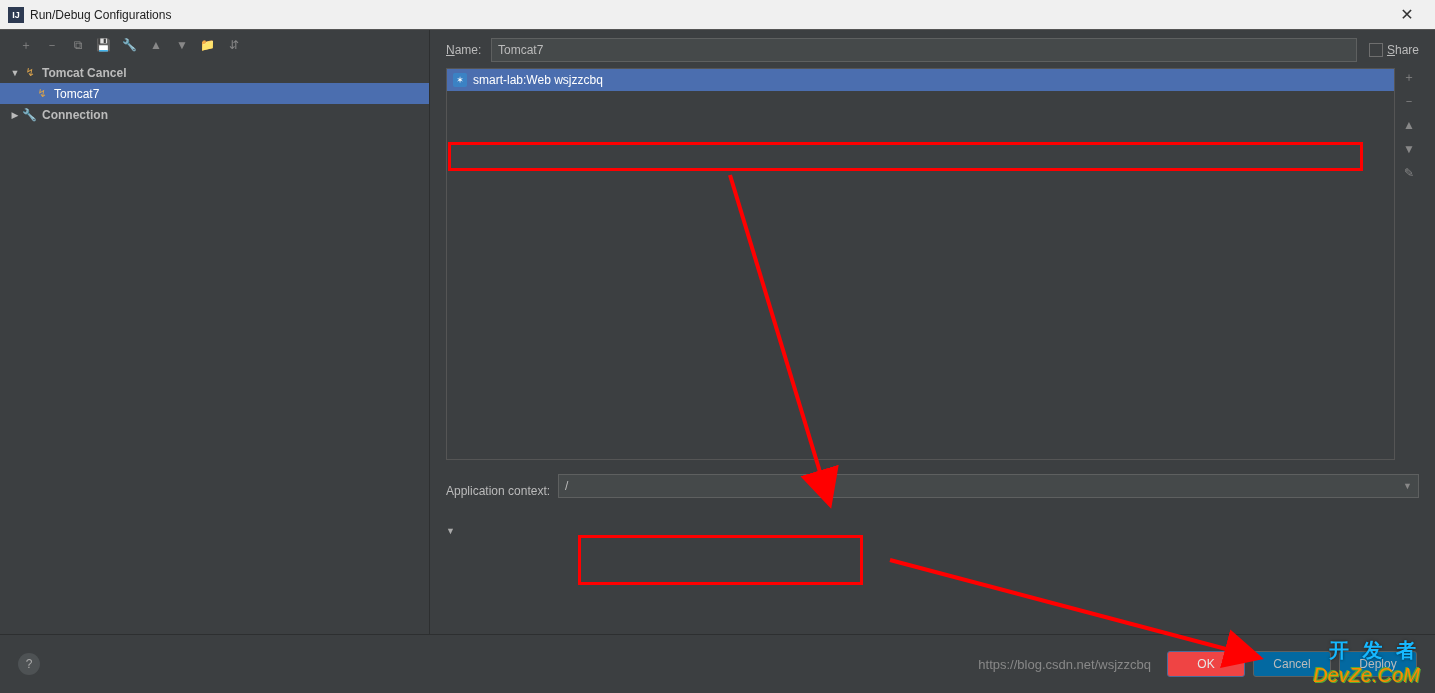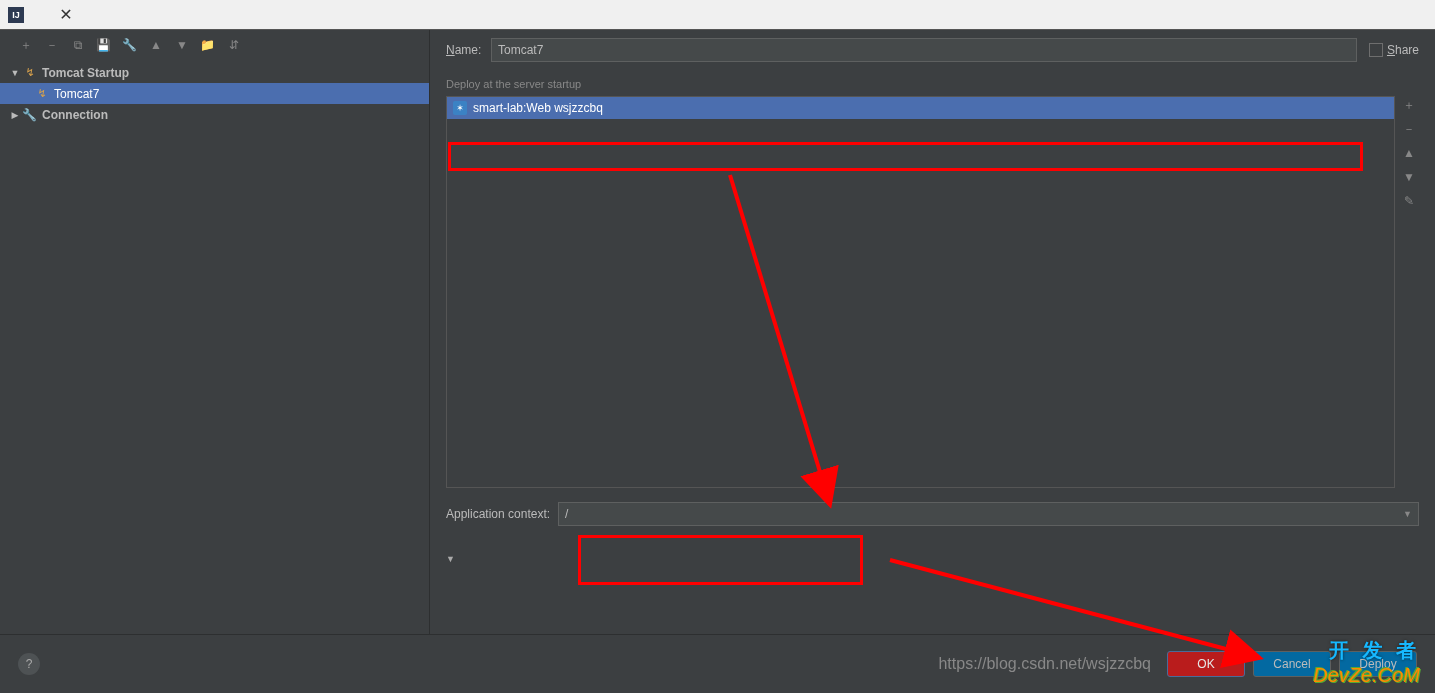--- a/index.html
+++ b/index.html
@@ -1,20 +1,20 @@
 <!DOCTYPE html>
 <html><head>
 <meta charset="utf-8">
 <style>
 * { margin: 0; padding: 0; box-sizing: border-box; font-family: "Segoe UI", Arial, sans-serif; font-size: 12px; }
 body { background: #3c3f41; color: #bbbbbb; width: 1435px; height: 693px; overflow: hidden; position: relative; }
 
 
 .title-bar { height: 30px; background: #f0f0f0; color: #000; display: flex; align-items: center; padding: 0 8px; border-bottom: 1px solid #555; }
-.title-bar .app-icon { width: 16px; height: 16px; background: #2d3a52; margin-right: 22px; display: inline-flex; align-items: center; justify-content: center; color: #fff; font-size: 9px; font-weight: bold; }
+.title-bar .app-icon { width: 16px; height: 16px; background: #2d3a52; margin-right: 6px; display: inline-flex; align-items: center; justify-content: center; color: #fff; font-size: 9px; font-weight: bold; }
 .title-bar .title-text { flex: 1; color: #222; font-size: 12px; }
 .title-bar .close-btn { width: 40px; height: 30px; display: flex; align-items: center; justify-content: center; font-size: 16px; color: #333; cursor: pointer; }
 
 
 .main-area { display: flex; height: 604px; background: #3c3f41; }
 .sidebar { width: 430px; border-right: 1px solid #2d2f30; display: flex; flex-direction: column; }
 .content { flex: 1; display: flex; flex-direction: column; padding: 0; }
 
 
 .toolbar { height: 30px; display: flex; align-items: center; padding: 0 18px; gap: 10px; color: #888; }
@@ -47,54 +47,55 @@
 
 
 .section-label { padding: 10px 16px 6px 16px; color: #888; font-size: 11px; }
 .deploy-area { display: flex; margin: 0 16px; }
 .deploy-list { flex: 1; border: 1px solid #555; height: 392px; background: #3c3f41; position: relative; }
 .deploy-item { height: 22px; background: #4b6eaf; color: #fff; display: flex; align-items: center; padding: 0 6px; }
 .deploy-item .art-icon { width: 14px; height: 14px; background: #3b82c4; border-radius: 2px; margin-right: 6px; display:flex; align-items:center; justify-content:center; color:#fff; font-size:9px; }
 .deploy-side { width: 20px; display: flex; flex-direction: column; align-items: center; padding-top: 0; margin-left: 4px; color: #888; gap: 6px; }
 .deploy-side .side-btn { width: 16px; height: 18px; display: flex; align-items: center; justify-content: center; cursor: pointer; }
 
-.context-row { display: flex; align-items: center; margin: 14px 16px 0 16px; }
+.context-row { display: flex; align-items: flex-end; margin: 14px 16px 0 16px; }
 .context-row .lbl { margin-right: 8px; }
 .combo { flex: 1; height: 24px; background: #45494a; border: 1px solid #5e6060; color: #bbb; padding: 0 6px; display:flex; align-items:center; position: relative; }
 .combo .caret { position: absolute; right: 6px; color: #888; font-size: 9px; }
 
 .before-launch { display: flex; align-items: center; margin: 28px 16px 0 16px; color: #aaa; }
 .before-launch .arrow { margin-right: 6px; font-size: 9px; }
 
 
 .bottom-bar { height: 59px; border-top: 1px solid #2d2f30; display: flex; align-items: center; padding: 0 18px; }
 .help-btn { width: 22px; height: 22px; border-radius: 11px; background: #4e5254; color: #aaa; display: flex; align-items: center; justify-content: center; cursor: pointer; }
 .bottom-right { margin-left: auto; display: flex; gap: 8px; align-items: center; }
 .btn { width: 78px; height: 26px; border: 1px solid #5e6060; background: #0369a1; color: #bbb; display: flex; align-items: center; justify-content: center; cursor: pointer; border-radius: 3px; }
-.btn.primary { background: #b91c1c; border-color: #4a6b99; color: #e6e6e6; }
-.blog-url { color: #888; font-size: 16px; margin-right: 8px; }
+.btn.primary { background: #ef4444; border-color: #4a6b99; color: #e6e6e6; }
+.blog-url { color: #888; font-size: 13px; margin-right: 8px; }
 
 
 .hl { position: absolute; border: 3px solid #ff0000; pointer-events: none; }
 .hl1 { left: 448px; top: 142px; width: 915px; height: 29px; }
 .hl2 { left: 578px; top: 535px; width: 285px; height: 50px; }
 
 
 .arrow-svg { position: absolute; left: 0; top: 0; width: 1435px; height: 693px; pointer-events: none; }
 
 
 .watermark { position: absolute; right: 15px; bottom: 6px; text-align: right; pointer-events: none; }
 .watermark .l1 { color: #16b8ff; font-size: 20px; font-weight: bold; letter-spacing: 4px; text-shadow: 0 0 3px rgba(0,0,0,.6); }
 .watermark .l2 { color: #ff8a00; font-size: 20px; font-style: italic; font-weight: normal; text-shadow: 1px 1px 0 #5a3, -1px -1px 0 #5a3; }
 </style>
 </head>
 <body>
 
 <div class="title-bar">
   <span class="app-icon">IJ</span>
+  <span class="title-text">Run/Debug Configurations</span>
   <span class="close-btn">✕</span>
 </div>
 
 <div class="main-area">
 
   <div class="sidebar">
     <div class="toolbar">
       <span class="tb-btn">＋</span>
       <span class="tb-btn">－</span>
       <span class="tb-btn">⧉</span>
@@ -102,21 +103,21 @@
       <span class="tb-btn">🔧</span>
       <span class="tb-btn">▲</span>
       <span class="tb-btn">▼</span>
       <span class="tb-btn">📁</span>
       <span class="tb-btn">⇵</span>
     </div>
     <div class="tree">
       <div class="tree-row">
         <span class="arrow">▼</span>
         <span class="icon tomcat-glyph">↯</span>
-        <span class="label">Tomcat Startup</span>
+        <span class="label">Tomcat Cancel</span>
       </div>
       <div class="tree-row child selected indent-1">
         <span class="icon tomcat-glyph">↯</span>
         <span class="label">Tomcat7</span>
       </div>
       <div class="tree-row">
         <span class="arrow">▶</span>
         <span class="icon wrench-glyph">🔧</span>
         <span class="label">Connection</span>
       </div>
@@ -127,21 +128,20 @@
     <div class="field-row">
       <span class="lbl"><span class="underline">N</span>ame:</span>
       <input class="text-input" value="Tomcat7" style="">
       <span class="share-chk">
         <span class="box"></span>
         <span><span class="underline">S</span>hare</span>
       </span>
     </div>
 
 
-    <div class="section-label">Deploy at the server startup</div>
 
     <div class="deploy-area">
       <div class="deploy-list">
         <div class="deploy-item">
           <span class="art-icon">✶</span>
           <span>smart-lab:Web wsjzzcbq</span>
         </div>
       </div>
       <div class="deploy-side">
         <span class="side-btn">＋</span>

